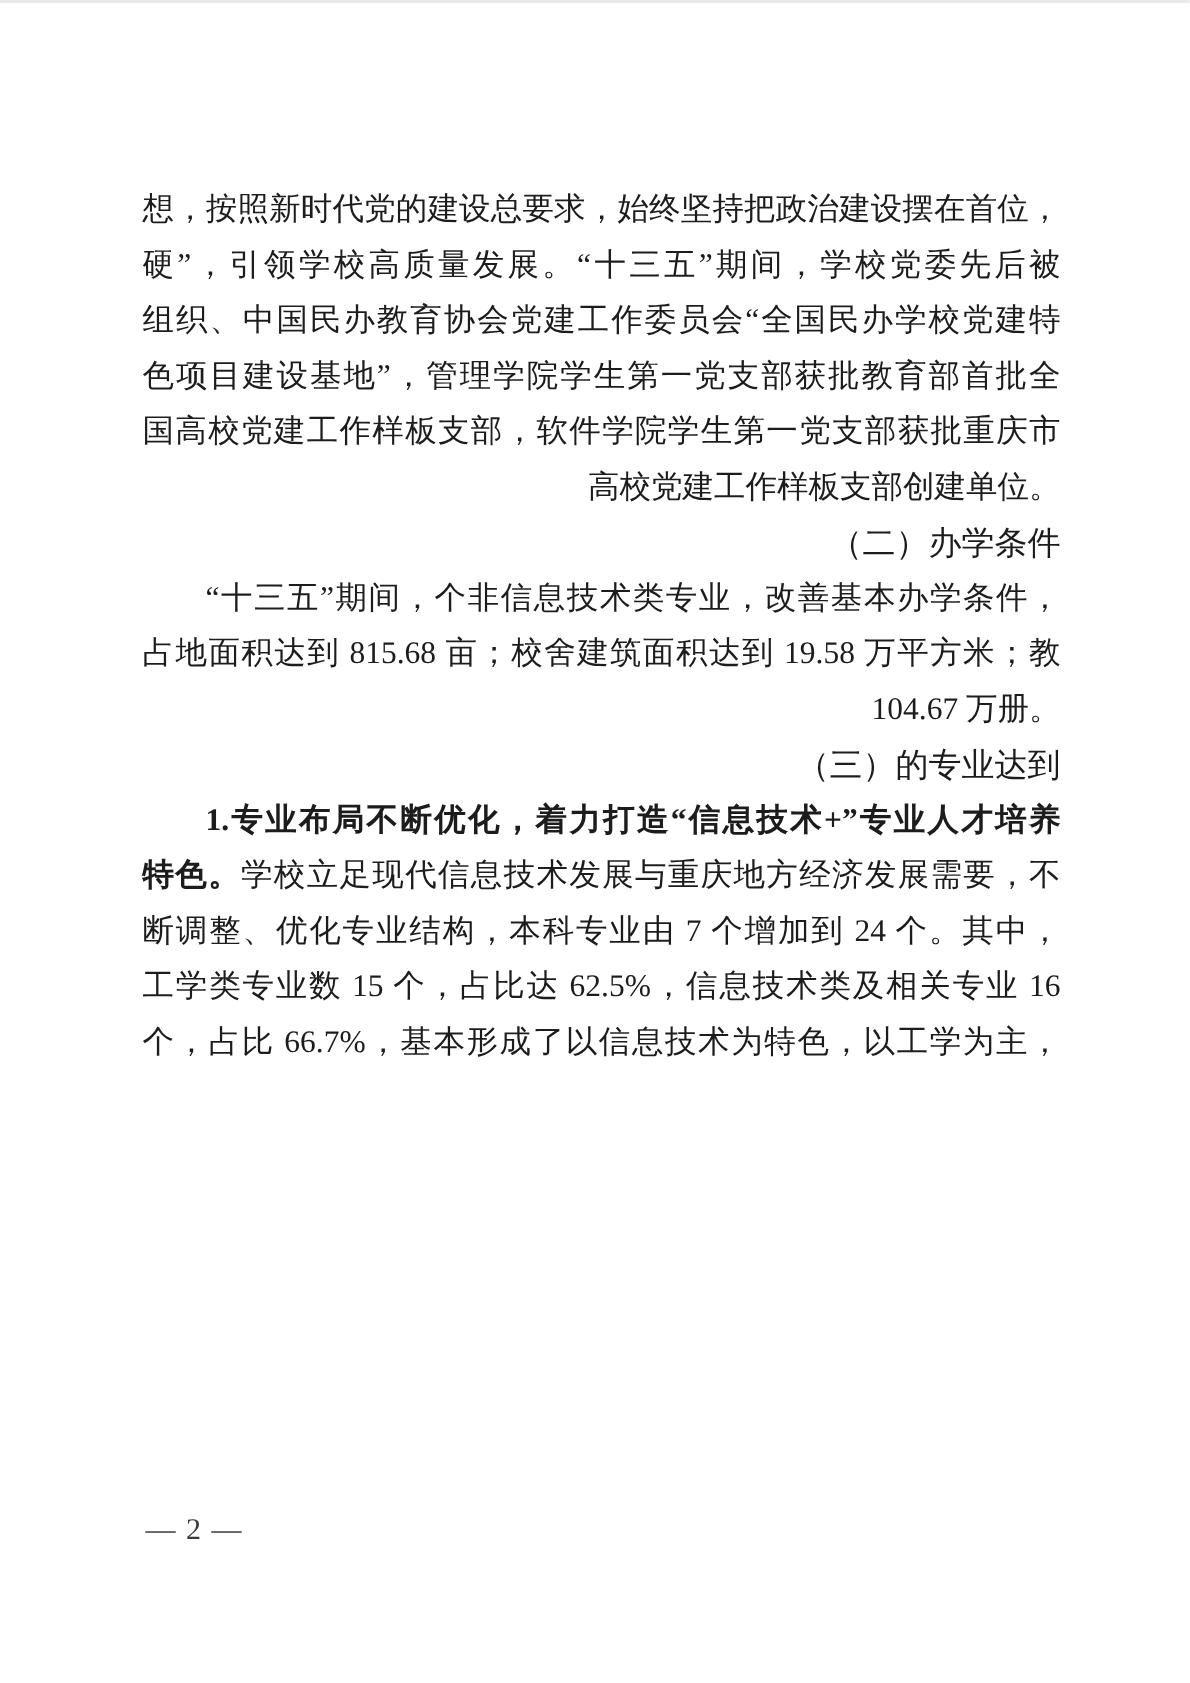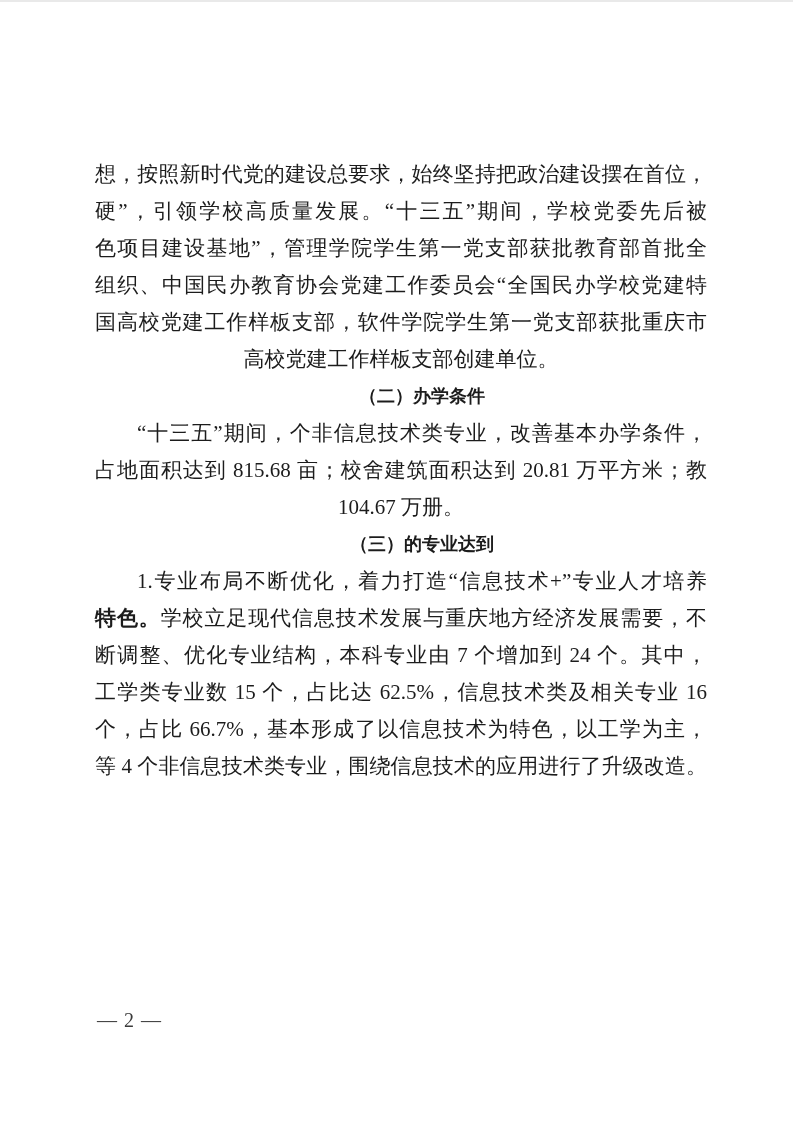--- a/index.html
+++ b/index.html
@@ -13,71 +13,70 @@
   }
   .top-edge-line {
     position: absolute;
     top: 0; left: 0;
     width: 793px; height: 2px;
     background: #e9e9e9;
   }
   .textblock {
     position: absolute;
     left: 95px;
-    top: 156px;
+    top: 121px;
     width: 612px;
   }
   .line {
     height: 37px;
     line-height: 37px;
     font-size: 21px;
     white-space: nowrap;
-    text-align: center;
+    text-align: right;
   }
   .line.justify {
     white-space: normal;
     text-align: justify;
     text-align-last: justify;
     text-justify: inter-character;
   }
   .line.indent2 { text-indent: 42px; }
-  .line.bold { font-weight: normal; }
+  .line.bold { font-weight: bold; }
   .line.heading {
-    font-weight: bold;
-    font-size: 18px;
+    font-weight: normal;
+    font-size: 22px;
   }
   .line b, .line .seg-bold { font-weight: bold; }
   .page-footer {
     position: absolute;
     left: 97px;
     top: 1006px;
     font-size: 20px;
     line-height: 28px;
     color: #3a3a3a;
     letter-spacing: 1px;
   }
 </style>
 </head>
 <body>
 
 <div class="top-edge-line"></div>
 
 <main class="textblock" id="textblock">
     <div class="line justify">想，按照新时代党的建设总要求，始终坚持把政治建设摆在首位，</div>
     <div class="line justify">硬”，引领学校高质量发展。“十三五”期间，学校党委先后被</div>
+    <div class="line justify">组织、中国民办教育协会党建工作委员会“全国民办学校党建特</div>
     <div class="line justify">色项目建设基地”，管理学院学生第一党支部获批教育部首批全</div>
-    <div class="line justify">组织、中国民办教育协会党建工作委员会“全国民办学校党建特</div>
     <div class="line justify">国高校党建工作样板支部，软件学院学生第一党支部获批重庆市</div>
     <div class="line">高校党建工作样板支部创建单位。</div>
     <div class="line indent2 heading">（二）办学条件</div>
     <div class="line justify indent2">“十三五”期间，个非信息技术类专业，改善基本办学条件，</div>
-    <div class="line justify">占地面积达到 815.68 亩；校舍建筑面积达到 20.81 万平方米；教</div>
+    <div class="line justify">占地面积达到 815.68 亩；校舍建筑面积达到 19.58 万平方米；教</div>
     <div class="line">104.67 万册。</div>
     <div class="line indent2 heading">（三）的专业达到</div>
     <div class="line justify indent2 bold">1.专业布局不断优化，着力打造“信息技术+”专业人才培养</div>
     <div class="line justify"><span class="seg-bold">特色。</span><span>学校立足现代信息技术发展与重庆地方经济发展需要，不</span></div>
     <div class="line justify">断调整、优化专业结构，本科专业由 7 个增加到 24 个。其中，</div>
     <div class="line justify">工学类专业数 15 个，占比达 62.5%，信息技术类及相关专业 16</div>
     <div class="line justify">个，占比 66.7%，基本形成了以信息技术为特色，以工学为主，</div>
-    <div class="line justify">等 4 个非信息技术类专业，围绕信息技术的应用进行了升级改造。</div>
   </main>
 
 <div class="page-footer">— 2 —</div>
 
 </body></html>

